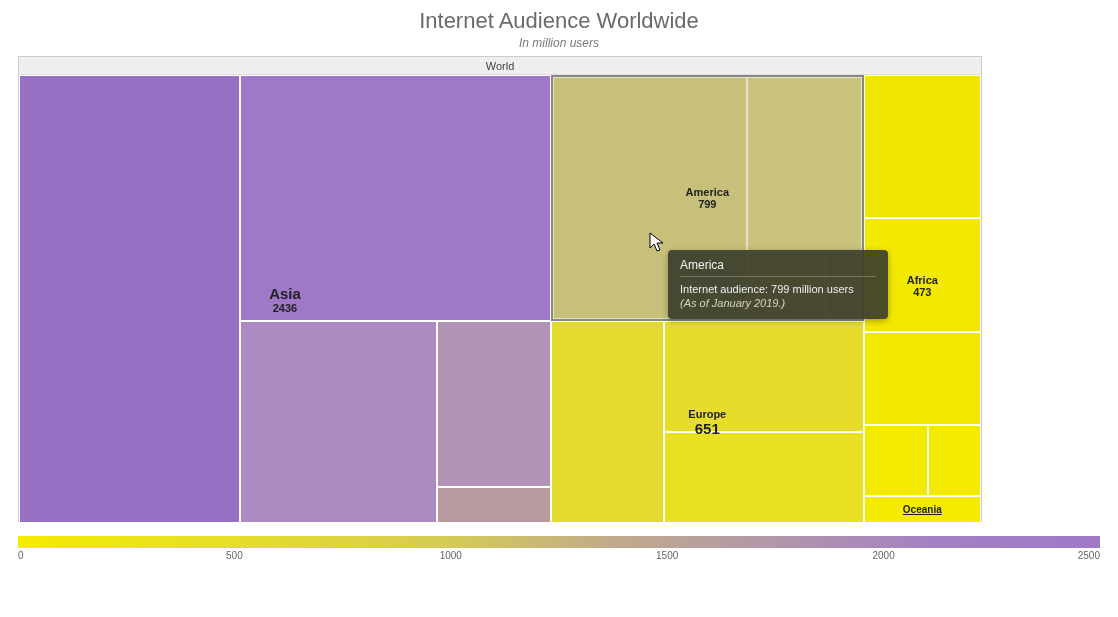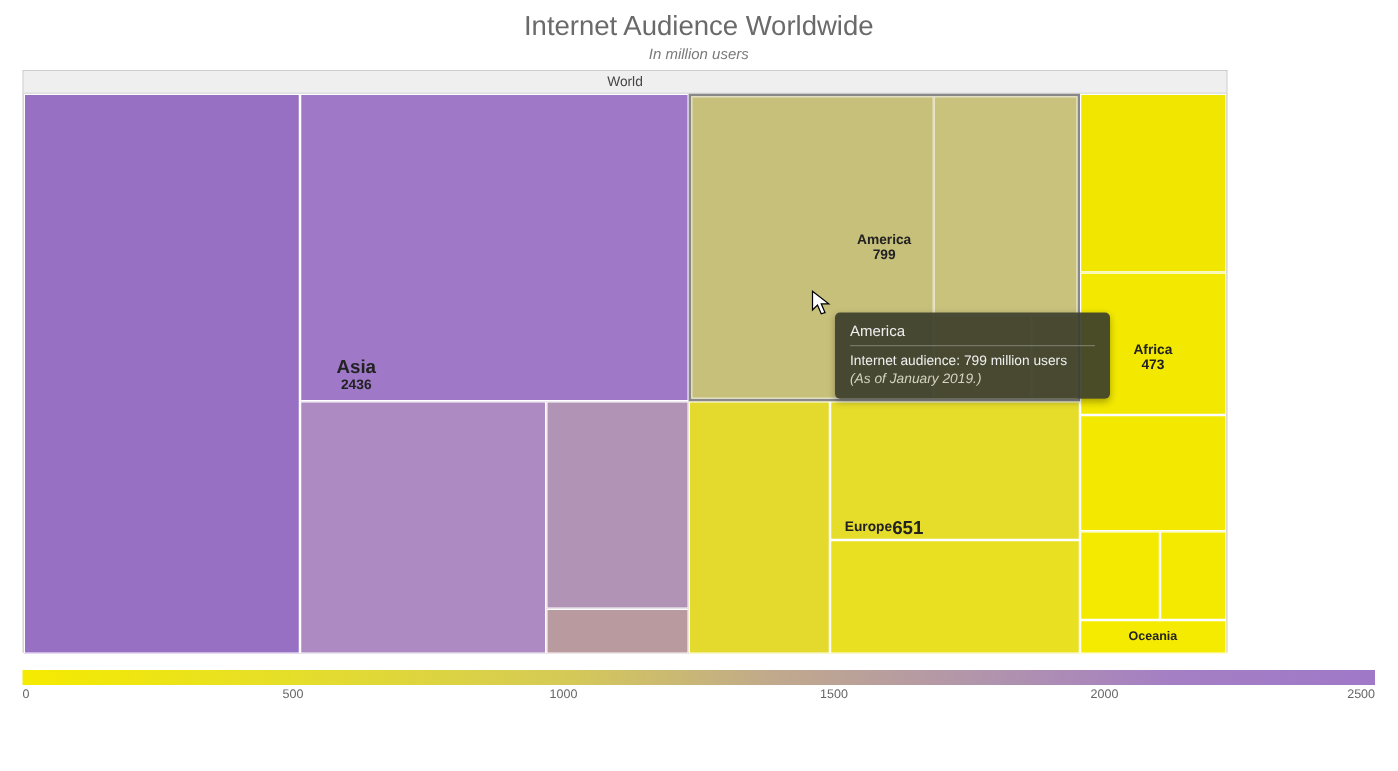--- a/index.html
+++ b/index.html
@@ -148,40 +148,40 @@
       <div style="position:absolute; left:0; top:0; width:100%; height:100%; display:flex; align-items:center; justify-content:center; flex-direction:column; pointer-events:none;">
         <div style="font-size:11px; font-weight:bold; color:#222;">America</div>
         <div style="font-size:11px; color:#222;">799</div>
       </div>
     </div>
 
     <div class="cell" style="left:55.3%; top:55%; width:32.5%; height:45%; background:transparent; border:none;">
       <div class="cell" style="left:0; top:0; width:36%; height:100%; background:#e3da2d;"></div>
       <div class="cell" style="left:36%; top:0; width:64%; height:55%; background:#e6dd2a;"></div>
       <div class="cell" style="left:36%; top:55%; width:64%; height:45%; background:#e9e022;"></div>
-      <div style="position:absolute; left:0; top:0; width:100%; height:100%; display:flex; align-items:center; justify-content:center; pointer-events:none;">
+      <div style="position:absolute; left:0; top:0; width:100%; height:100%; display:flex; align-items:center; justify-content:center; flex-direction:column; pointer-events:none;">
         <div style="font-size:11px; font-weight:bold; color:#222;">Europe</div>
         <div style="font-size:15px; color:#222;">651</div>
       </div>
     </div>
 
     <div class="cell" style="left:87.8%; top:0; width:12.2%; height:94%; background:transparent; border:none;">
       <div class="cell" style="left:0; top:0; width:100%; height:34%; background:#f0e600;"></div>
       <div class="cell" style="left:0; top:34%; width:100%; height:27%; background:#f2e800;"></div>
       <div class="cell" style="left:0; top:61%; width:100%; height:22%; background:#f3e900;"></div>
       <div class="cell" style="left:0; top:83%; width:55%; height:17%; background:#f4ea00;"></div>
       <div class="cell" style="left:55%; top:83%; width:45%; height:17%; background:#f4ea00;"></div>
       <div style="position:absolute; left:0; top:0; width:100%; height:100%; display:flex; align-items:center; justify-content:center; flex-direction:column; pointer-events:none;">
         <div style="font-size:11px; font-weight:bold; color:#222;">Africa</div>
         <div style="font-size:11px; color:#222;">473</div>
       </div>
     </div>
 
     <div class="cell" style="left:87.8%; top:94%; width:12.2%; height:6%; background:#f5eb00;">
-      <div style="font-size:10px; font-weight:bold; color:#222;">Oceania</div>
+      <div style="font-size:10px; font-weight:bold; color:#222;text-decoration:underline;">Oceania</div>
     </div>
 
   </div>
 </div>
 
 <div class="bottom-scale">
   <div class="gradient-bar"></div>
   <div class="tick-row">
     <span class="tick first" style="left:0%">0</span>
     <span class="tick" style="left:20%">500</span>

